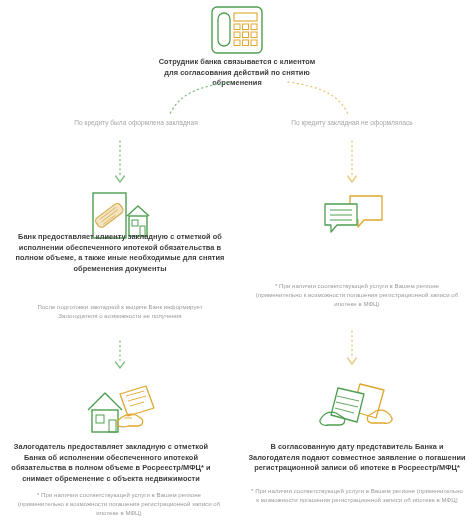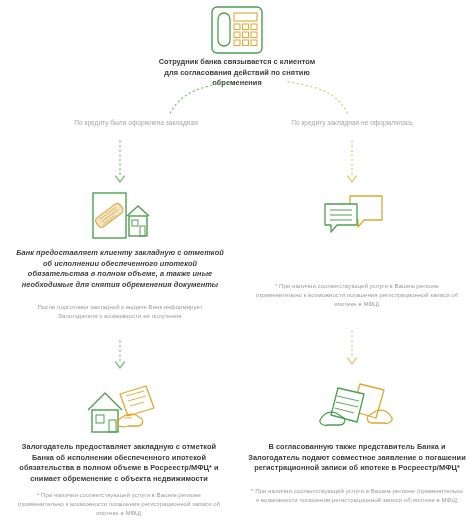--- a/index.html
+++ b/index.html
@@ -108,21 +108,21 @@
         <line x1="13" y1="26" x2="33" y2="26" stroke="#d9ab4e" stroke-width=".8"></line>
         <line x1="13" y1="29" x2="28" y2="29" stroke="#d9ab4e" stroke-width=".8"></line>
       </g>
       <path d="M41 26 L52 16 L63 26" fill="none" stroke="#4e9e51" stroke-width="1.4" stroke-linejoin="round"></path>
       <rect x="43" y="26" width="18" height="20" fill="none" stroke="#4e9e51" stroke-width="1.4"></rect>
       <rect x="46" y="30" width="6" height="6" fill="none" stroke="#4e9e51" stroke-width="1"></rect>
       <rect x="54" y="36" width="5" height="10" fill="none" stroke="#4e9e51" stroke-width="1"></rect>
     </svg>
   </div>
 
-  <div class="abs node-text bold" style="left:14px;top:248px;width:212px;font-style:italic;">Банк предоставляет клиенту закладную с отметкой об исполнении обеспеченного ипотекой обязательства в полном объеме, а также иные необходимые для снятия обременения документы</div>
+  <div class="abs node-text bold" style="left:14px;top:232px;width:212px;">Банк предоставляет клиенту закладную с отметкой об исполнении обеспеченного ипотекой обязательства в полном объеме, а также иные необходимые для снятия обременения документы</div>
 
   <div class="abs sub-note" style="left:30px;top:303px;width:180px;">После подготовки закладной к выдаче Банк информирует Залогодателя о возможности ее получения</div>
 
   <div class="icon-wrap" style="left:320px;top:192px;width:68px;height:50px;">
     <svg width="68" height="50" viewBox="0 0 68 50">
       <path d="M30 4 H62 V28 H44 L38 35 L38 28 H30 Z" fill="none" stroke="#e0a72e" stroke-width="1.3" stroke-linejoin="round"></path>
       <path d="M5 12 H37 V33 H17 L11 40 L11 33 H5 Z" fill="#ffffff" stroke="#4e9e51" stroke-width="1.3" stroke-linejoin="round"></path>
       <line x1="10" y1="18" x2="32" y2="18" stroke="#4e9e51" stroke-width="1"></line>
       <line x1="10" y1="23" x2="32" y2="23" stroke="#4e9e51" stroke-width="1"></line>
       <line x1="10" y1="28" x2="32" y2="28" stroke="#4e9e51" stroke-width="1"></line>
@@ -154,33 +154,33 @@
       <rect x="25" y="38" width="7" height="12" fill="none" stroke="#4e9e51" stroke-width="1"></rect>
       <path d="M36 12 L62 4 L70 26 L44 34 Z" fill="none" stroke="#e0a72e" stroke-width="1.3" stroke-linejoin="round"></path>
       <line x1="42" y1="14" x2="60" y2="9" stroke="#e0a72e" stroke-width=".9"></line>
       <line x1="44" y1="19" x2="62" y2="14" stroke="#e0a72e" stroke-width=".9"></line>
       <line x1="46" y1="24" x2="60" y2="20" stroke="#e0a72e" stroke-width=".9"></line>
       <path d="M33 40 C38 33, 46 31, 52 33 L58 37 C60 40, 58 44, 54 44 L44 44 C38 46, 35 45, 33 42 Z" fill="none" stroke="#e0a72e" stroke-width="1.3" stroke-linejoin="round"></path>
       <path d="M40 36 L48 36" stroke="#e0a72e" stroke-width=".9"></path>
     </svg>
   </div>
 
-  <div class="abs node-text bold" style="left:12px;top:442px;width:214px;">Залогодатель предоставляет закладную с отметкой Банка об исполнении обеспеченного ипотекой обязательства в полном объеме в Росреестр/МФЦ* и снимает обременение с объекта недвижимости</div>
+  <div class="abs node-text bold" style="left:4px;top:442px;width:214px;">Залогодатель предоставляет закладную с отметкой Банка об исполнении обеспеченного ипотекой обязательства в полном объеме в Росреестр/МФЦ* и снимает обременение с объекта недвижимости</div>
 
   <div class="abs sub-note" style="left:14px;top:491px;width:210px;">* При наличии соответствующей услуги в Вашем регионе (применительно к возможности погашения регистрационной записи об ипотеке в МФЦ)</div>
 
   <div class="icon-wrap" style="left:318px;top:378px;width:78px;height:58px;">
     <svg width="78" height="58" viewBox="0 0 78 58">
       <path d="M42 6 L66 12 L58 40 L34 33 Z" fill="none" stroke="#e0a72e" stroke-width="1.3" stroke-linejoin="round"></path>
       <path d="M20 10 L46 16 L39 44 L13 37 Z" fill="#ffffff" stroke="#4e9e51" stroke-width="1.3" stroke-linejoin="round"></path>
       <line x1="19" y1="18" x2="41" y2="23" stroke="#4e9e51" stroke-width=".9"></line>
       <line x1="18" y1="24" x2="40" y2="29" stroke="#4e9e51" stroke-width=".9"></line>
       <line x1="17" y1="30" x2="36" y2="35" stroke="#4e9e51" stroke-width=".9"></line>
       <path d="M2 42 C6 35, 12 33, 18 35 L26 40 C28 43, 26 47, 22 47 L10 47 C6 48, 3 46, 2 44 Z" fill="none" stroke="#4e9e51" stroke-width="1.3" stroke-linejoin="round"></path>
       <path d="M74 40 C70 33, 64 31, 58 33 L50 38 C48 41, 50 45, 54 45 L66 45 C70 46, 73 44, 74 42 Z" fill="none" stroke="#e0a72e" stroke-width="1.3" stroke-linejoin="round"></path>
     </svg>
   </div>
 
-  <div class="abs node-text bold" style="left:248px;top:442px;width:218px;">В согласованную также представитель Банка и Залогодатель подают совместное заявление о погашении регистрационной записи об ипотеке в Росреестр/МФЦ*</div>
+  <div class="abs node-text bold" style="left:248px;top:442px;width:218px;">В согласованную дату представитель Банка и Залогодателя подают совместное заявление о погашении регистрационной записи об ипотеке в Росреестр/МФЦ*</div>
 
   <div class="abs sub-note" style="left:250px;top:487px;width:214px;">* При наличии соответствующей услуги в Вашем регионе (применительно к возможности погашения регистрационной записи об ипотеке в МФЦ)</div>
 
 </div>
 
 </body></html>

